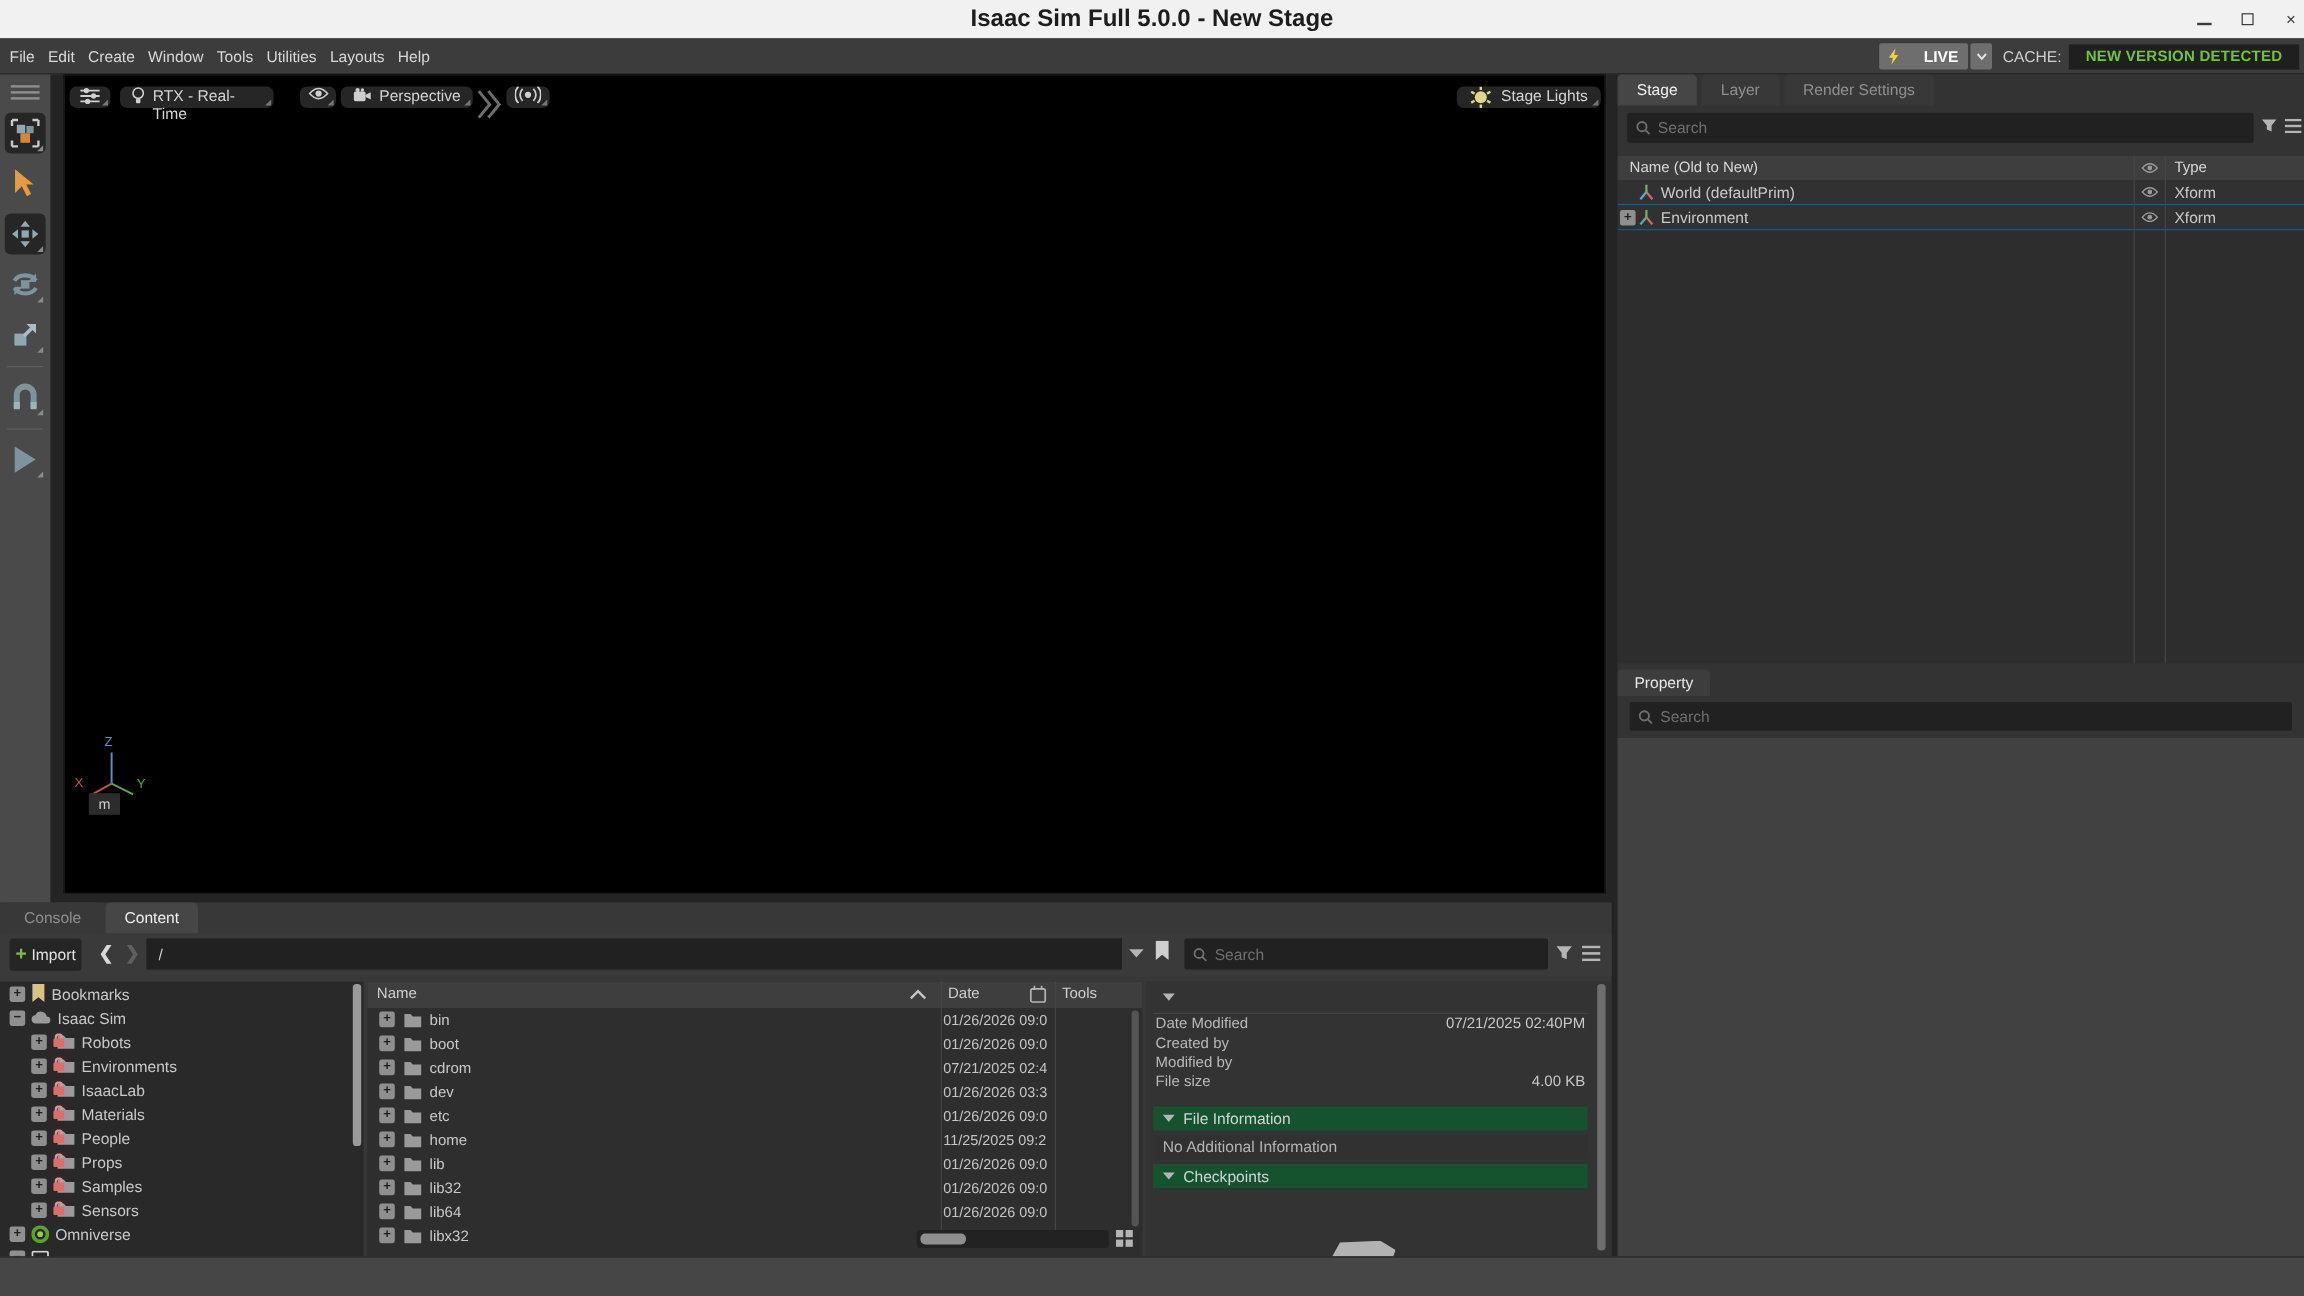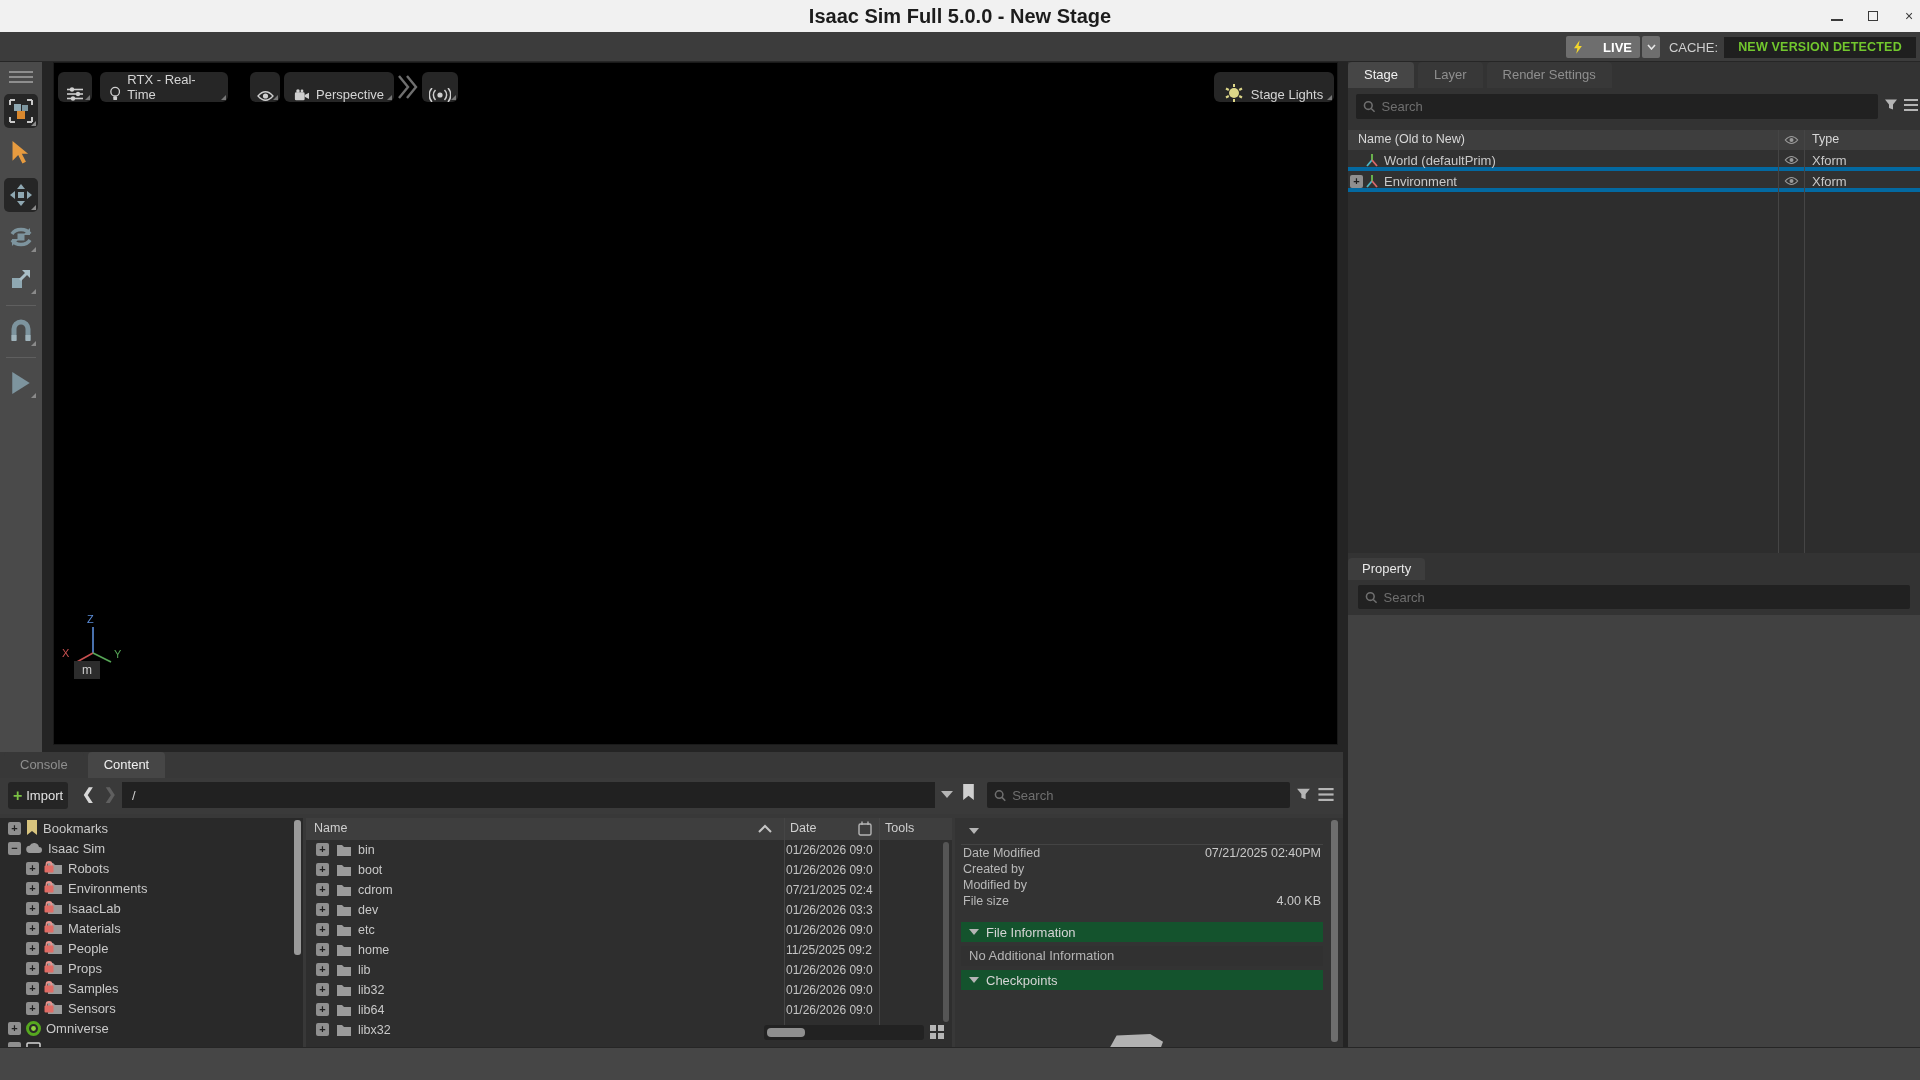--- a/index.html
+++ b/index.html
@@ -34,22 +34,22 @@
     display:flex; flex-direction:column; align-items:center; }
   .tb-grip { margin-top:6px; width:24px; }
   .tb-grip div { height:2px; background:#8e8e8e; margin:3px 0; }
   .tb-btn { position:relative; width:34px; height:34px; display:flex; align-items:center; justify-content:center; margin-top:8px; }
   .tb-boxed { background:#262626; border-radius:5px; }
   .corner::after { content:""; position:absolute; right:2px; bottom:2px; border-left:5px solid transparent; border-bottom:5px solid #8a8a8a; }
   .tb-sep { width:30px; height:1px; background:#5f5f5f; margin-top:9px; }
 
   
   #viewport { left:53px; top:62px; width:1285px; height:683px; background:#000; border:1px solid #1a1a1a; }
-  .vp-btn { position:absolute; top:9px; height:30px; background:rgba(40,40,40,.95); border-radius:6px;
-    display:flex; align-items:flex-end; justify-content:center; gap:7px; color:#d5d5d5; font-size:13px; }
+  .vp-btn { position:absolute; top:9px; height:18px; background:rgba(40,40,40,.95); border-radius:6px;
+    display:flex; align-items:flex-start; justify-content:center; gap:7px; color:#d5d5d5; font-size:13px; }
   .vp-btn::after { content:""; position:absolute; right:2px; bottom:2px; border-left:5px solid transparent; border-bottom:5px solid #777; }
   #vp-settings { left:4px; width:34px; }
   #vp-renderer { left:46px; width:128px; padding:0 10px; }
   #vp-eye { left:196px; width:30px; }
   #vp-camera { left:230px; width:110px; padding:0 10px; }
   #vp-chevrons { left:342px; top:9px; }
   #vp-capture { left:368px; width:36px; }
   #vp-stagelights { left:1160px; width:120px; gap:8px; }
   #axis-gizmo { left:8px; top:552px; width:64px; height:64px; }
   .axis-label { position:absolute; font-size:11px; }
@@ -70,21 +70,21 @@
   .searchbox input { background:transparent; border:0; outline:0; color:#cfcfcf; font-size:13px; width:100%;
     font-family:"Liberation Sans",sans-serif; }
   .searchbox input::placeholder { color:#6f6f6f; }
   #stage-search { left:8px; top:2px; width:522px; height:25px; }
   #stage-filter { left:536px; top:6px; } #stage-list-icon { left:556px; top:7px; }
   #stage-header { left:0; top:68px; width:572px; height:20px; background:#3e3e3e; color:#d8d8d8; font-size:12.5px; }
   #stage-header .hname { position:absolute; left:10px; top:2px; }
   #stage-header .htype { position:absolute; left:464px; top:2px; }
   .col-sep { position:absolute; width:1px; background:#454545; }
   #stage-rows { left:0; top:88px; width:572px; }
-  .srow { position:relative; width:572px; height:21px; background:#313131; border-bottom:4px solid #0369a1; }
+  .srow { position:relative; width:572px; height:21px; background:#313131; border-bottom:1px solid #0369a1; }
   .srow .sname { position:absolute; left:36px; top:3px; color:#c9c9c9; font-size:13px; }
   .srow .stype { position:absolute; left:464px; top:3px; color:#c9c9c9; font-size:13px; }
   .srow .axis-ic { position:absolute; left:17px; top:3px; }
   .srow .eye-ic { position:absolute; left:436px; top:5px; }
   .expander { width:13px; height:13px; background:#8f8f8f; border-radius:2px; color:#1f1f1f;
     font-size:11px; font-weight:bold; text-align:center; line-height:12px; }
   .srow .expander { position:absolute; left:2px; top:4px; }
   #stage-empty { left:0; top:130px; width:572px; height:361px; background:#2d2d2d; }
 
   #property-section { left:0; top:491px; width:572px; height:494px; background:#333; }
@@ -166,20 +166,30 @@
     <div id="btn-min" class="abs winbtn">
         <span class="minline"></span>
       </div>
     <div id="btn-max" class="abs winbtn">
         <span class="maxbox"></span>
       </div>
     <div id="btn-close" class="abs winbtn">×</div>
   </div>
 
   <div id="menubar" class="abs">
+    <div id="menu-items" class="abs">
+      <span class="menu-item">File</span>
+      <span class="menu-item">Edit</span>
+      <span class="menu-item">Create</span>
+      <span class="menu-item">Window</span>
+      <span class="menu-item">Tools</span>
+      <span class="menu-item">Utilities</span>
+      <span class="menu-item">Layouts</span>
+      <span class="menu-item">Help</span>
+    </div>
     <div id="live-group" class="abs">
       <div id="live-btn">
         <svg width="9" height="14" viewBox="0 0 8 12">
             <path d="M5 0 0 7h3l-1 5 5-7H4z" fill="#f2d52b"></path>
           </svg>
         <span>LIVE</span>
       </div>
       <div id="live-dd">
         <svg width="9" height="6" viewBox="0 0 9 6">
             <path d="M1 1l3.5 4L8 1" stroke="#e5e5e5" stroke-width="1.6" fill="none"></path>

